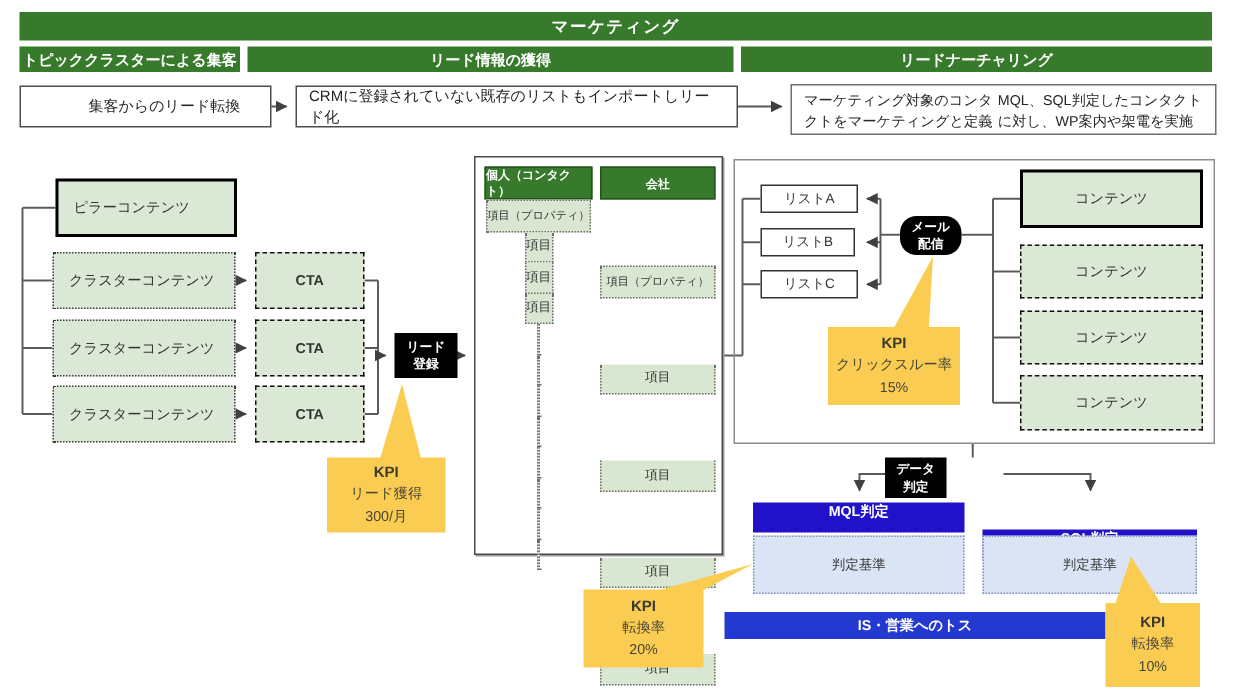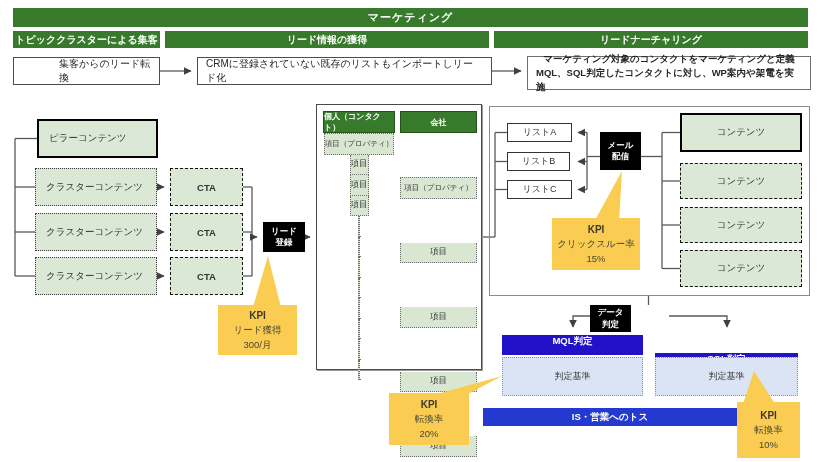--- a/index.html
+++ b/index.html
@@ -11,22 +11,22 @@
   .z4{z-index:4;}
   svg.pointers{z-index:3;pointer-events:none;}
 
   .green-bar{background:#377A2B;color:#fff;font-weight:bold;
              display:flex;align-items:center;justify-content:center;}
   .banner{font-size:11px;letter-spacing:1px;}
   .sect{font-size:10px;}
 
   .wbox{background:#fff;border:1px solid #4d4d4d;display:flex;align-items:center;
         font-size:10px;padding:0 8px;}
-  .wbox.two{flex-direction:column;align-items:center;justify-content:center;
-            font-size:9.5px;line-height:1.45;border-color:#6f6f6f;font-weight:bold;}
+  .wbox.two{flex-direction:row;align-items:flex-end;justify-content:center;
+            font-size:9.5px;line-height:1.45;border-color:#6f6f6f;}
 
   .greenfill{background:#DBE8D5;}
   .labelbox{display:flex;align-items:center;font-size:9.5px;padding-left:10px;color:#333;}
   .centerbox{display:flex;align-items:center;justify-content:center;font-size:9.5px;color:#333;padding:16px;}
   .pillar{border:2.5px solid #000;}
   .dotted{border:1.5px dotted #3c3c3c;}
   .dashed{border:1.5px dashed #111;}
   .thick{border:2.5px solid #000;}
 
   .blackbox{background:#000;color:#fff;font-weight:bold;font-size:8.5px;line-height:1.3;
@@ -120,21 +120,21 @@
   <div class="abs green-bar sect z2" style="left:13px;top:31px;width:147px;height:17px;">
       <span>トピッククラスターによる集客</span>
     </div>
   <div class="abs green-bar sect z2" style="left:165px;top:31px;width:324px;height:17px;">
       <span>リード情報の獲得</span>
     </div>
   <div class="abs green-bar sect z2" style="left:494px;top:31px;width:314px;height:17px;">
       <span>リードナーチャリング</span>
     </div>
 
-  <div class="abs wbox z2" style="left:13px;top:57px;width:147px;height:28px;padding-left:45px;">
+  <div class="abs wbox z2" style="left:13px;top:57px;width:168px;height:28px;padding-left:45px;">
       <span>集客からのリード転換</span>
     </div>
   <div class="abs wbox z2" style="left:197px;top:57px;width:295px;height:28px;">
       <span>CRMに登録されていない既存のリストもインポートしリード化</span>
     </div>
   <div class="abs wbox two z2" style="left:527px;top:56px;width:284px;height:34px;">
     <span>マーケティング対象のコンタクトをマーケティングと定義</span>
     <span>MQL、SQL判定したコンタクトに対し、WP案内や架電を実施</span>
   </div>
 
@@ -256,21 +256,21 @@
   <div class="abs listbox z2" style="left:507px;top:123px;width:65px;height:19px;">
       <span>リストA</span>
     </div>
   <div class="abs listbox z2" style="left:507px;top:152px;width:63px;height:19px;">
       <span>リストB</span>
     </div>
   <div class="abs listbox z2" style="left:507px;top:180px;width:65px;height:19px;">
       <span>リストC</span>
     </div>
 
-  <div class="abs blackbox z2" style="left:600px;top:132px;width:41px;height:38px;">
+  <div class="abs blackbox z2" style="left:600px;top:144px;width:41px;height:26px;border-radius:11px;">
     <span>メール</span>
     <span>配信</span>
   </div>
 
   <div class="abs greenfill centerbox thick z2" style="left:680px;top:113px;width:122px;height:39px;">
       <span>コンテンツ</span>
     </div>
   <div class="abs greenfill centerbox dashed z2" style="left:680px;top:163px;width:122px;height:36px;">
       <span>コンテンツ</span>
     </div>

